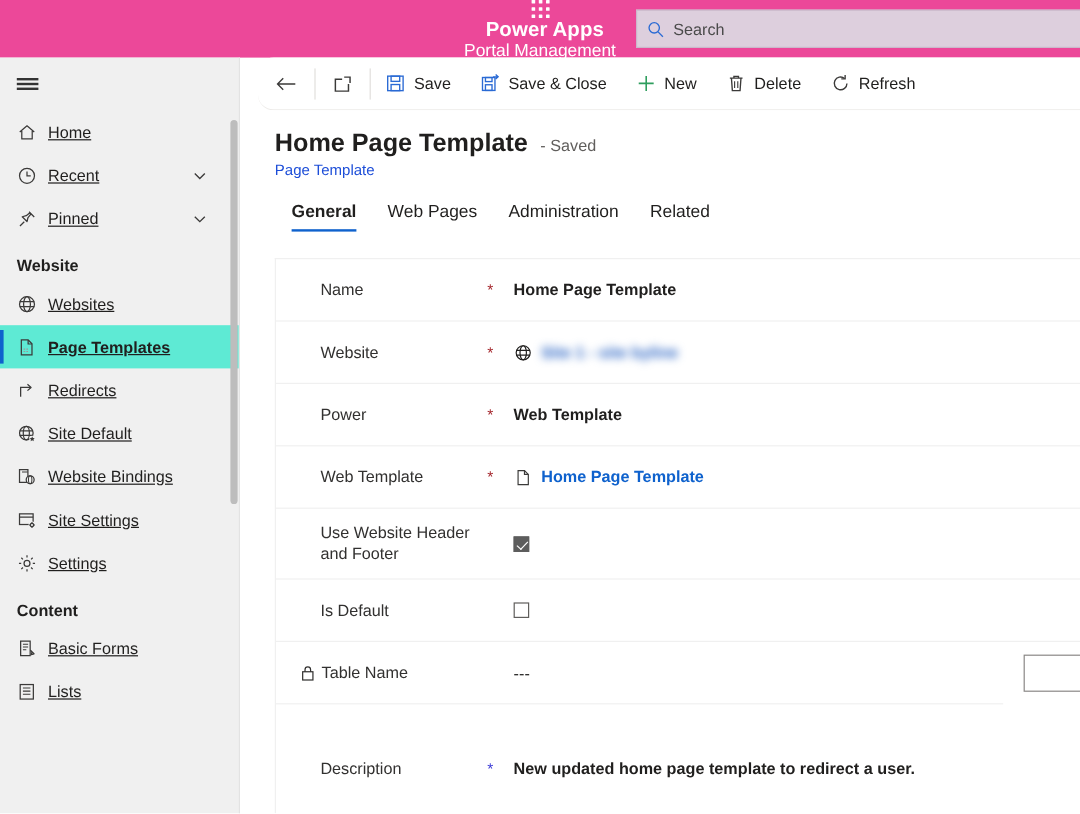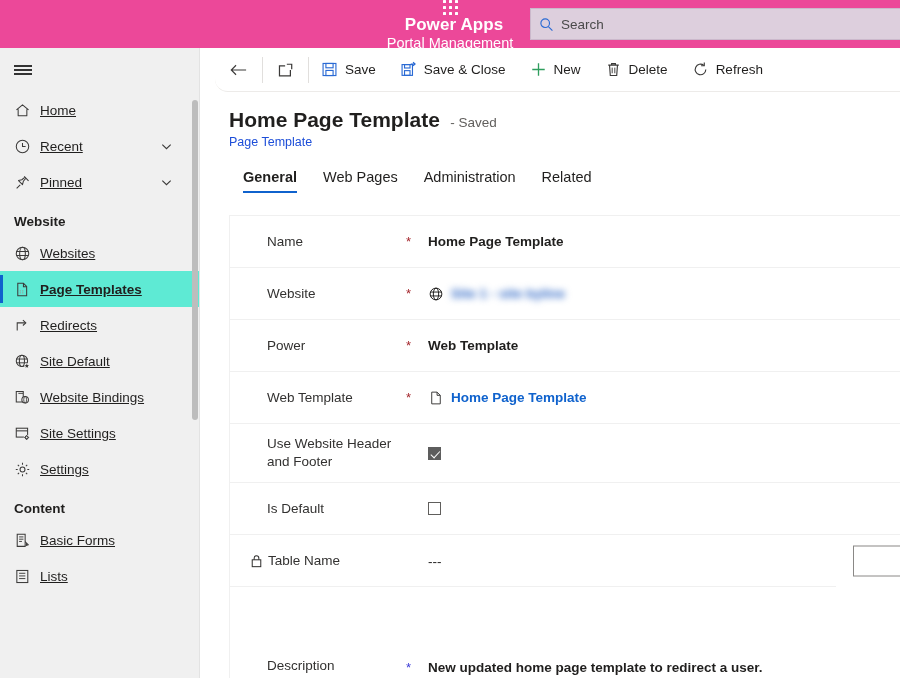--- a/index.html
+++ b/index.html
@@ -491,21 +491,21 @@
                 <path d="M4.5 6.2V4.4a2.5 2.5 0 0 1 5 0v1.8" fill="none" stroke="#323130" stroke-width="1.1"></path>
               </svg>
           </span>
           <span>Table Name</span>
         </div>
         <div class="fstar"></div>
         <div class="fval plain">---</div>
         <input class="side-input" type="text" value="" style="">
       </div>
 
-      <div class="frow" style="height:88px;border-bottom:none;align-items:flex-end;padding-top:19px">
+      <div class="frow" style="height:88px;border-bottom:none;align-items:center;padding-top:19px">
         <div class="flabel">Description</div>
         <div class="fstar blue">*</div>
         <div class="fval">New updated home page template to redirect a user.</div>
       </div>
 
     </div>
   </div>
 </div>
 
 </body></html>

